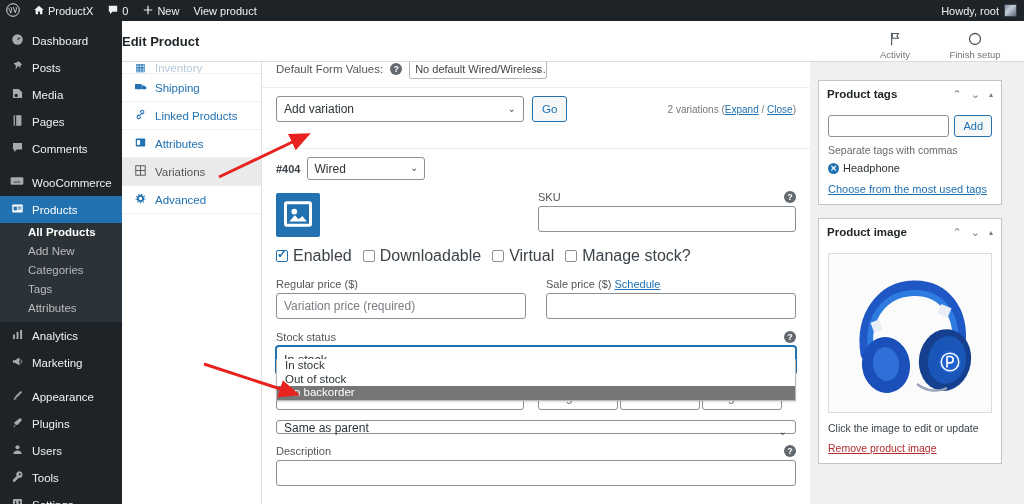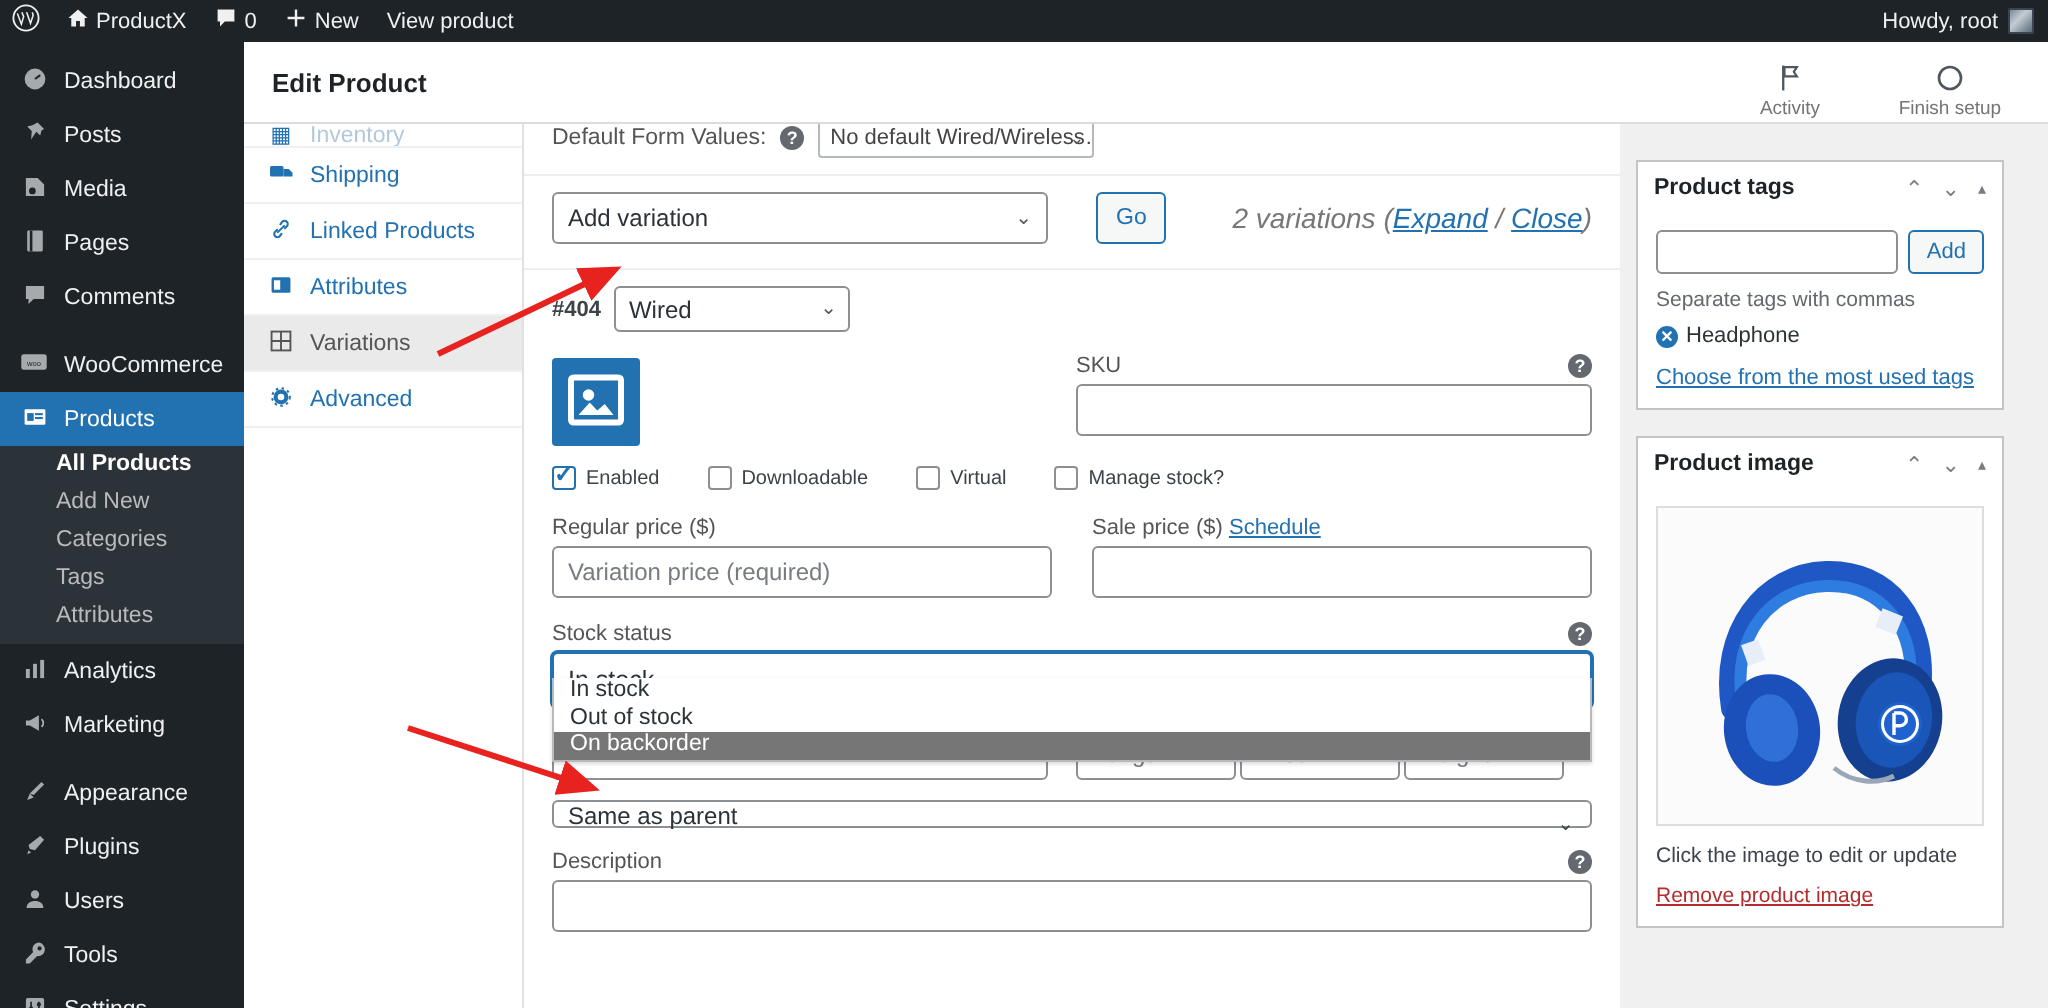--- a/index.html
+++ b/index.html
@@ -55,51 +55,51 @@
   .dtab.partial { height:12px; overflow:hidden; color:#b4c8dd; }
   .dtab.active { background:#eaeaea; color:#555; }
   .dtab.active .dt-ico { color:#555; }
 
   
   #pagehead {
     position:absolute; left:122px; top:21px; width:902px; height:41px;
     background:#fff; border-bottom:1px solid #dcdcde;
     display:flex; align-items:center;
   }
-  #pagehead h1 { font-size:13px; font-weight:bold; color:#1d2327; padding-left:14px; }
+  #pagehead h1 { font-size:13px; font-weight:bold; color:#1d2327; }
   .head-right { margin-left:auto; display:flex; align-items:flex-end; gap:26px; padding-right:22px; height:41px;}
   .head-btn { display:flex; flex-direction:column; align-items:center; width:54px; color:#757575; font-size:9.5px; padding-bottom:2px;}
   .head-btn .hb-ico { font-size:14px; line-height:16px; color:#50575e; }
 
   
   #mainpanel {
     position:absolute; left:262px; top:62px; width:548px; height:442px;
     background:#fff; overflow:hidden;
   }
   .defrow { display:flex; align-items:center; gap:7px; height:22px; padding:0 14px; color:#555; font-size:11.5px; overflow:hidden;}
   .defrow .lbl { position:relative; top:-4px; }
   .sel-small {
     height:19px; border:1px solid #b4b9be; background:#fff; border-radius:2px;
     font-size:11px; color:#444; padding:0 16px 0 5px; display:flex; align-items:center;
     position:relative; max-width:138px; white-space:nowrap; overflow:hidden;
   }
   .sel-small .cav { position:absolute; right:4px; top:3px; font-size:9px; color:#555;}
   .hr { height:1px; background:#eee; margin:3px 0 0 0; }
 
-  .toolbar { display:flex; align-items:center; padding:8px 14px 12px 14px; gap:24px; border-bottom:1px solid #eee;}
+  .toolbar { display:flex; align-items:center; padding:8px 14px 26px 14px; gap:8px; border-bottom:1px solid #eee;}
   .select-wide {
     flex:0 0 248px; height:26px; border:1px solid #8c8f94; border-radius:3px; background:#fff;
     font-size:12px; color:#2c3338; padding:0 22px 0 7px; display:flex; align-items:center; position:relative;
   }
   .select-wide .cav { position:absolute; right:7px; top:6px; font-size:10px; color:#555; }
   .gobtn {
     height:26px; border:1px solid #2271b1; border-radius:3px; background:#f6f7f7; color:#2271b1;
     font-size:11.5px; padding:0 9px; display:flex; align-items:center;
   }
-  .varcount { margin-left:auto; font-size:14px; color:#777; font-style:italic; }
+  .varcount { margin-left:auto; font-size:10px; color:#777; }
   .varcount a { color:#2271b1; }
 
   .varhead { display:flex; align-items:center; gap:7px; padding:8px 14px 7px 14px; }
   .varid { font-size:11px; font-weight:bold; color:#3c434a; }
   .sel-attr {
     width:118px; height:23px; border:1px solid #8c8f94; border-radius:3px; background:#fff;
     font-size:12px; color:#2c3338; padding:0 20px 0 6px; display:flex; align-items:center; position:relative;
   }
   .sel-attr .cav { position:absolute; right:6px; top:4px; font-size:10px; color:#555; }
 
@@ -116,21 +116,21 @@
     width:100%; height:26px; border:1px solid #8c8f94; border-radius:3px; background:#fff;
     font-size:12px; color:#2c3338; padding:0 7px; display:flex; align-items:center;
   }
   .inp.ph { color:#787c82; }
   .helpdot {
     width:12px; height:12px; border-radius:50%; background:#646970; color:#fff;
     font-size:9px; line-height:12px; text-align:center; font-weight:bold; display:inline-block;
   }
   .help-abs { position:absolute; right:0; top:0; }
 
-  .checkrow { display:flex; align-items:center; gap:24px; padding:10px 0 0 0; font-size:10px; color:#3c434a;}
+  .checkrow { display:flex; align-items:center; gap:11px; padding:10px 0 0 0; font-size:16px; color:#3c434a;}
   .chk { display:flex; align-items:center; gap:5px; }
   .box { width:12px; height:12px; border:1px solid #8c8f94; border-radius:2px; background:#fff; display:inline-block; position:relative;}
   .box.checked { border-color:#2271b1; }
   .box.checked:after {
     content:"✓"; position:absolute; left:0px; top:-4px; font-size:12px; color:#2271b1; font-weight:bold;
   }
   .pricerow { display:flex; gap:20px; padding-top:13px; }
   .pricerow > div { flex:1; }
   .lnk { color:#2271b1; text-decoration:underline; }
 

